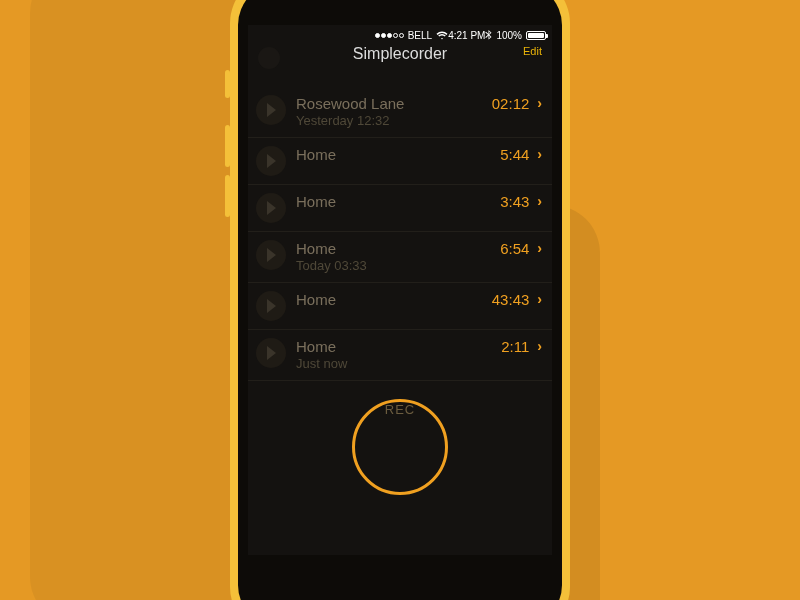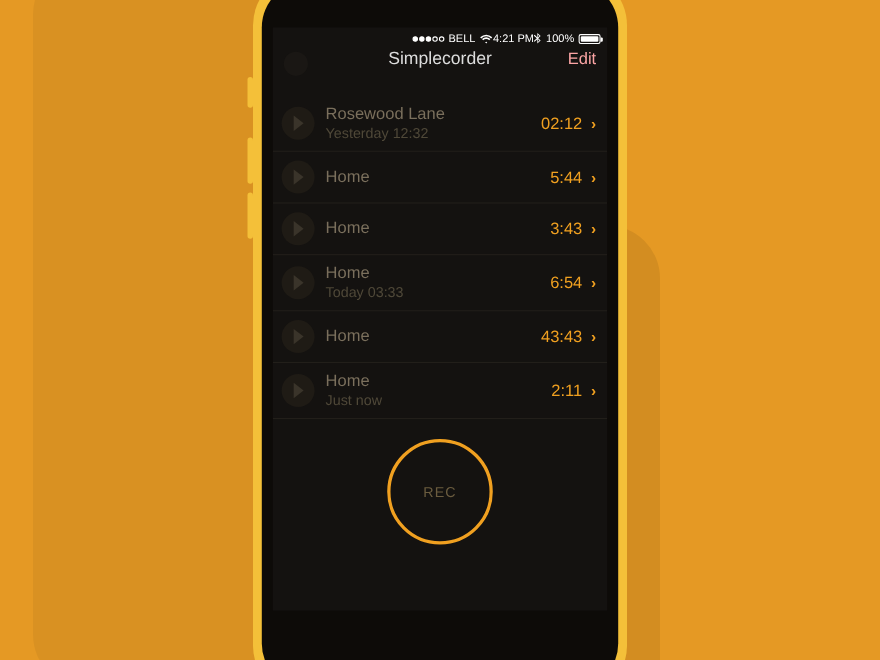--- a/index.html
+++ b/index.html
@@ -21,38 +21,38 @@
   .dots { display:flex; gap:1px; }
   .dot { width:5px; height:5px; border-radius:50%; border:0.5px solid #fff; }
   .dot.f { background:#fff; }
   .battery { width:20px; height:9px; border:1px solid #fff; border-radius:2px; position:relative; }
   .battery::after { content:""; position:absolute; right:-3px; top:2px; width:2px; height:4px; background:#fff; border-radius:0 1px 1px 0; }
   .battery-fill { position:absolute; left:1px; top:1px; bottom:1px; right:1px; background:#fff; border-radius:1px; }
 
   
   .navbar { height:42px; position:relative; display:flex; align-items:flex-start; justify-content:center; }
   .nav-title { color:#ddd; font-size:16px; font-weight:400; }
-  .nav-edit { position:absolute; right:10px; color:#fca5a5; font-size:15px; }
+  .nav-edit { position:absolute; right:10px; color:#eab308; font-size:11px; }
   .nav-ghost { position:absolute; left:10px; top:2px; display:flex; align-items:center; gap:6px; opacity:0.25; }
   .ghost-play { width:22px; height:22px; border-radius:50%; background:#2a2620; position:relative; }
 
   
   .list { }
-  .row { display:flex; align-items:center; padding:8px 10px 8px 8px; border-bottom:1px solid #221f1a; }
+  .row { display:flex; align-items:flex-start; padding:8px 10px 8px 8px; border-bottom:1px solid #221f1a; }
   .play { width:30px; height:30px; border-radius:50%; background:#1f1b15; margin-right:10px; position:relative; flex-shrink:0; }
   .play::after { content:""; position:absolute; left:11px; top:8px; border-left:9px solid #3a342a; border-top:7px solid transparent; border-bottom:7px solid transparent; }
   .row-text { flex:1; min-width:0; }
   .row-title { color:#7a6f5c; font-size:15px; line-height:18px; }
   .row-sub { color:#4f4838; font-size:13px; line-height:16px; }
   .row-dur { color:#f0a020; font-size:15px; margin-right:8px; }
   .chev { color:#f0a020; font-size:14px; font-weight:600; }
 
   
   .rec-wrap { display:flex; justify-content:center; padding-top:18px; }
-  .rec { width:96px; height:96px; border:3px solid #f0a020; border-radius:50%; display:flex; align-items:center; justify-content:center; color:#6b5c3f; font-size:13px; letter-spacing:1px; }
+  .rec { width:96px; height:96px; border:3px solid #f0a020; border-radius:50%; display:flex; justify-content:center; color:#6b5c3f; font-size:13px; letter-spacing:1px; }
 </style>
 </head>
 <body>
 
 <div class="phone">
   <div class="side-btn sb1"></div>
   <div class="side-btn sb2"></div>
   <div class="side-btn sb3"></div>
   <div class="phone-inner"></div>
 

